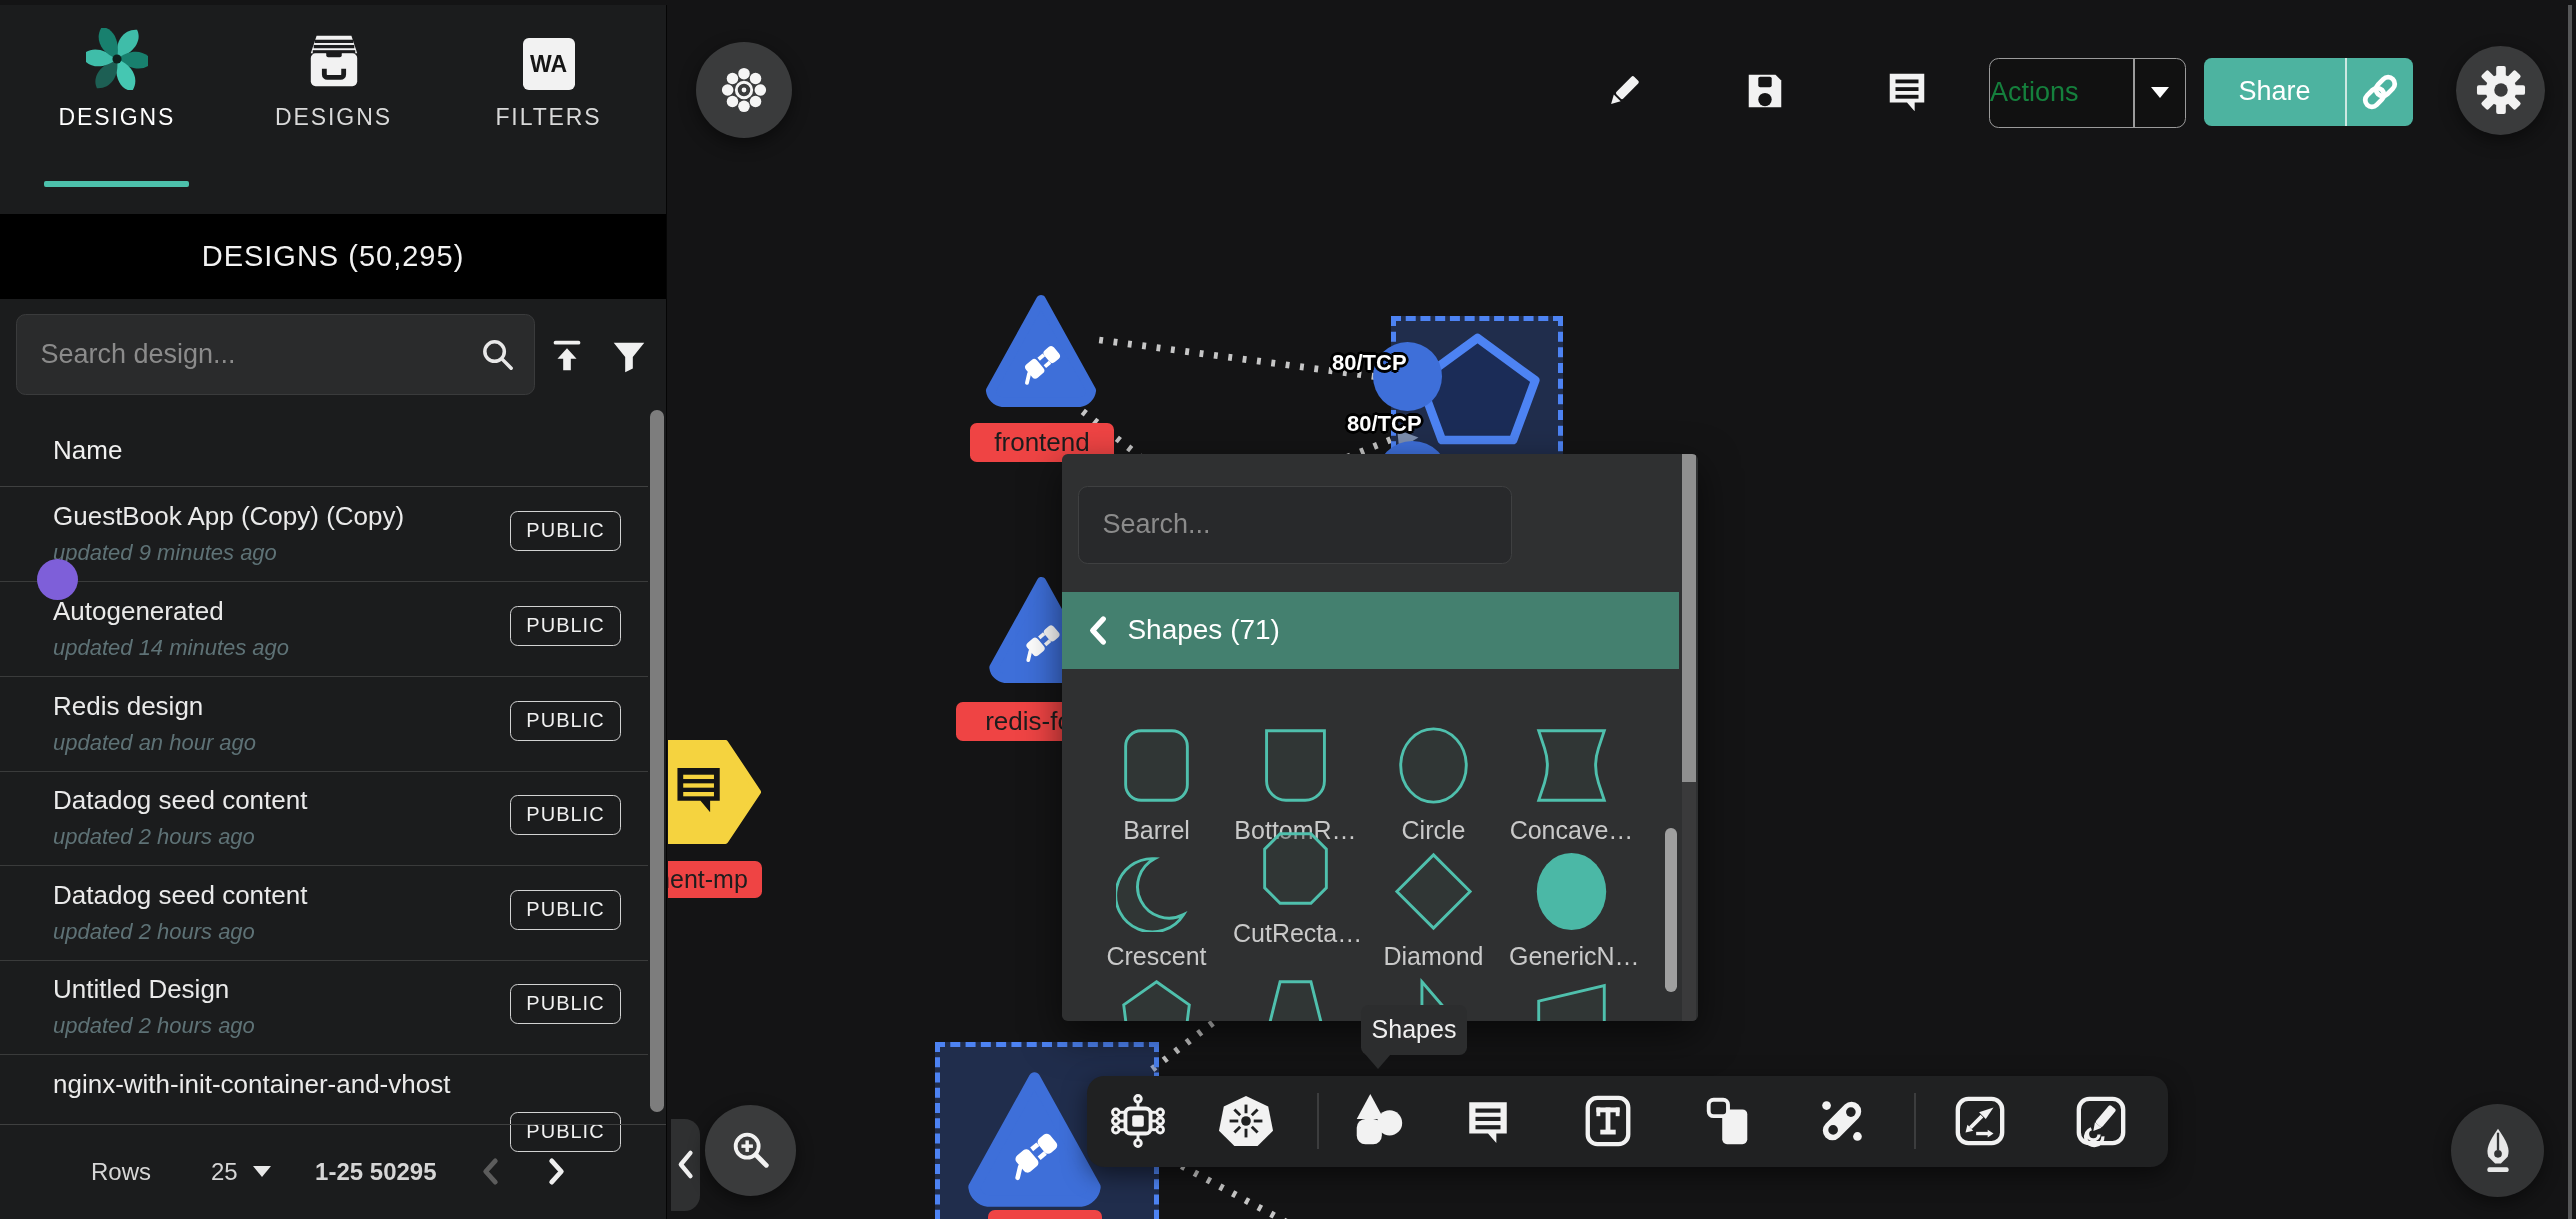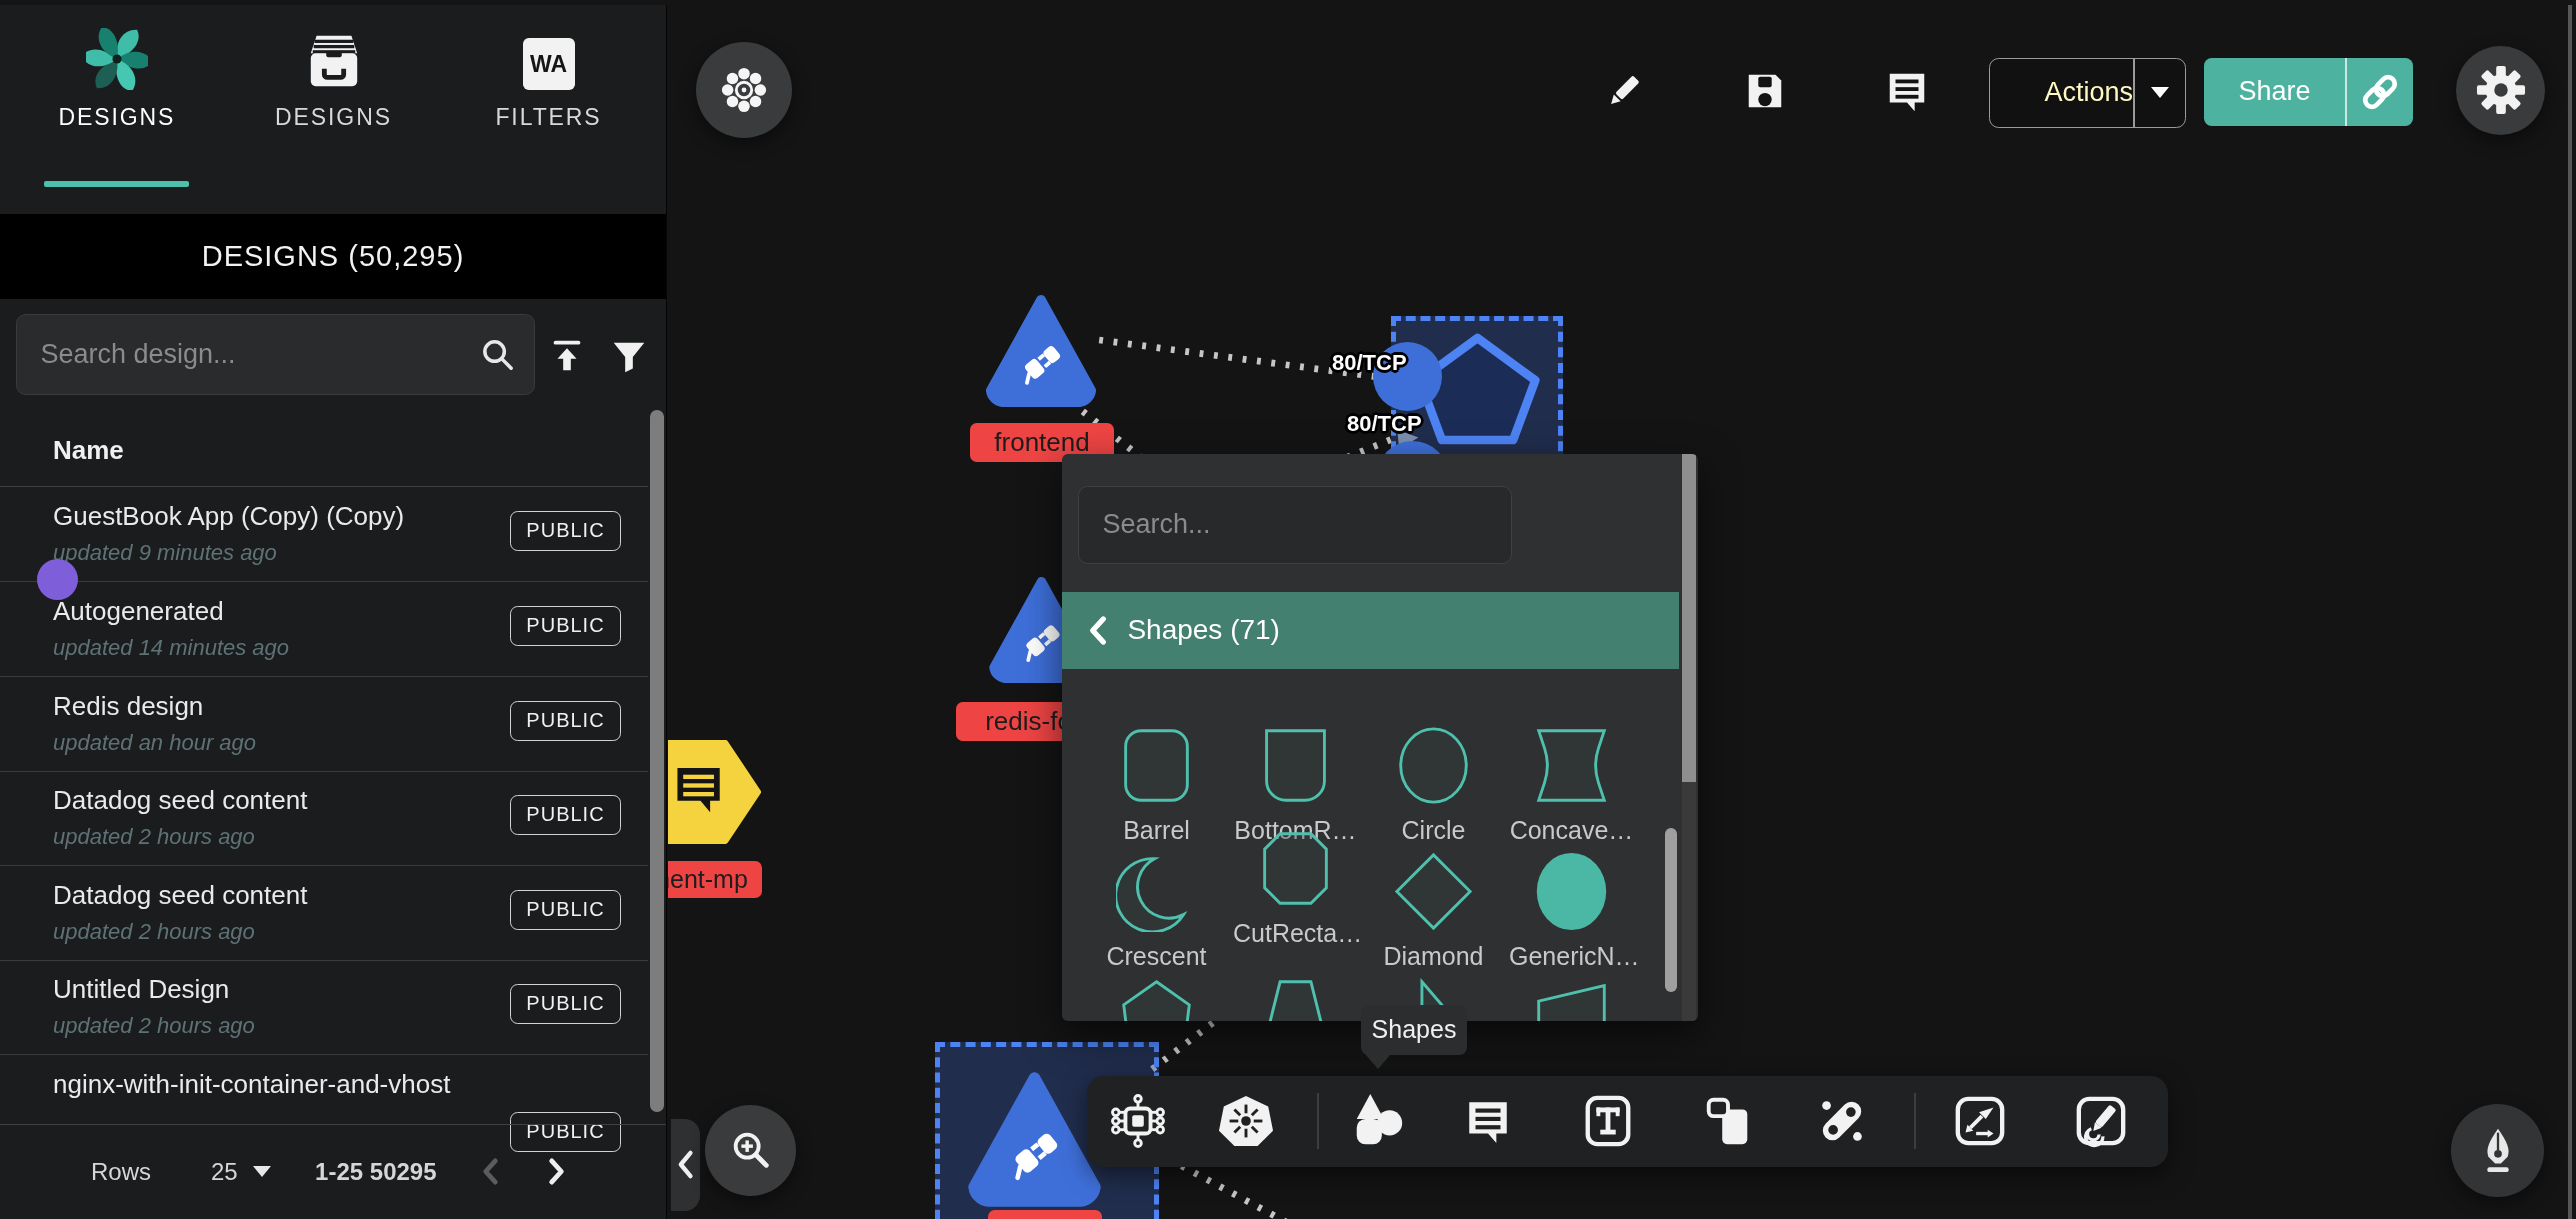--- a/index.html
+++ b/index.html
@@ -27,21 +27,21 @@
            align-items:center;justify-content:center;color:#f2f2f2;font-size:29px;letter-spacing:1px;}
   #sb-searchwrap{left:16.4px;top:309px;width:517px;height:79px;background:#2a2b2c;
                  border:1px solid #3a3b3c;border-radius:9.6px;display:flex;align-items:center;}
   #sb-search{flex:1;background:transparent;border:none;outline:none;color:#ddd;
              font-size:27px;padding:0 23px;font-family:"Liberation Sans",sans-serif;}
   #sb-search::placeholder{color:#8b8b8b;}
   .sb-tool{position:absolute;top:326px;width:50px;height:50px;display:flex;align-items:center;
            justify-content:center;cursor:pointer;}
   #sb-namehdr{left:0;top:410px;width:648px;height:71px;border-bottom:1.9px solid #3f4040;
       display:flex;align-items:center;}
-  #sb-namehdr span{margin-left:53px;font-weight:bold;font-size:26px;color:#f0f0f0;}
+  #sb-namehdr span{margin-left:53px;font-weight:normal;font-size:26px;color:#f0f0f0;}
   .row{position:absolute;left:0;width:648px;height:95px;border-bottom:1.9px solid #3a3b3b;}
   .row .nm{position:absolute;left:53px;top:15.4px;font-size:26px;color:#eaeaea;white-space:nowrap;}
   .row .sub{position:absolute;left:53px;top:54px;font-size:22px;font-style:italic;color:#5e7276;}
   .row .badge{position:absolute;right:27px;top:25px;border:1.9px solid #d2d2d2;border-radius:7.7px;
       color:#f0f0f0;font-size:20px;letter-spacing:1px;padding:7.7px 15.4px;}
   #purple-dot{left:37px;top:554px;width:41px;height:41px;border-radius:50%;background:#7e5fd9;}
   #sb-scrollthumb{left:650px;top:405px;width:13.5px;height:702px;background:#7d7d7d;border-radius:6.8px;}
   #sb-pagination{left:0;top:1119px;width:666px;height:94px;border-top:1.9px solid #3f4040;
       display:flex;align-items:center;color:#d6d6d6;font-size:24px;}
   #pg-rows{margin-left:91px;}
@@ -54,21 +54,21 @@
   
   #canvas{left:668px;top:4.8px;width:1908px;height:1215px;overflow:hidden;background:#141415;}
   #edges{left:0;top:0;z-index:1;}
   .fab{position:absolute;border-radius:50%;background:#3a3b3c;display:flex;align-items:center;
        justify-content:center;box-shadow:0 5.8px 17.4px rgba(0,0,0,.45);cursor:pointer;z-index:14;}
   .topicon{position:absolute;width:62px;height:62px;display:flex;align-items:center;
        justify-content:center;cursor:pointer;z-index:14;}
 
   #actions-btn{left:1321px;top:53px;width:195px;height:68px;border:1.9px solid #9b9b9b;
       border-radius:9.6px;display:flex;align-items:center;z-index:14;cursor:pointer;background:rgba(0,0,0,.15);}
-  #actions-btn .t{flex:1;text-align:right;color:#fef9c3;font-size:27px;}
+  #actions-btn .t{flex:1;text-align:left;color:#15803d;font-size:27px;}
   #actions-btn .sep{width:1.9px;height:100%;background:#9b9b9b;}
   #actions-btn .car{width:50px;display:flex;justify-content:center;}
   #share-btn{left:1536px;top:53px;width:209px;height:68px;background:#4db3a0;border-radius:7.7px;
       display:flex;align-items:center;z-index:14;cursor:pointer;}
   #share-btn .t{width:141px;text-align:center;color:#fff;font-size:27px;}
   #share-btn .sep{width:1.9px;height:100%;background:#cde8e2;}
   #share-btn .lnk{flex:1;display:flex;justify-content:center;}
 
   .node-label{position:absolute;background:#ef4444;color:#1d1d1d;font-size:26px;
       border-radius:6.8px;display:flex;align-items:center;justify-content:center;z-index:4;}

